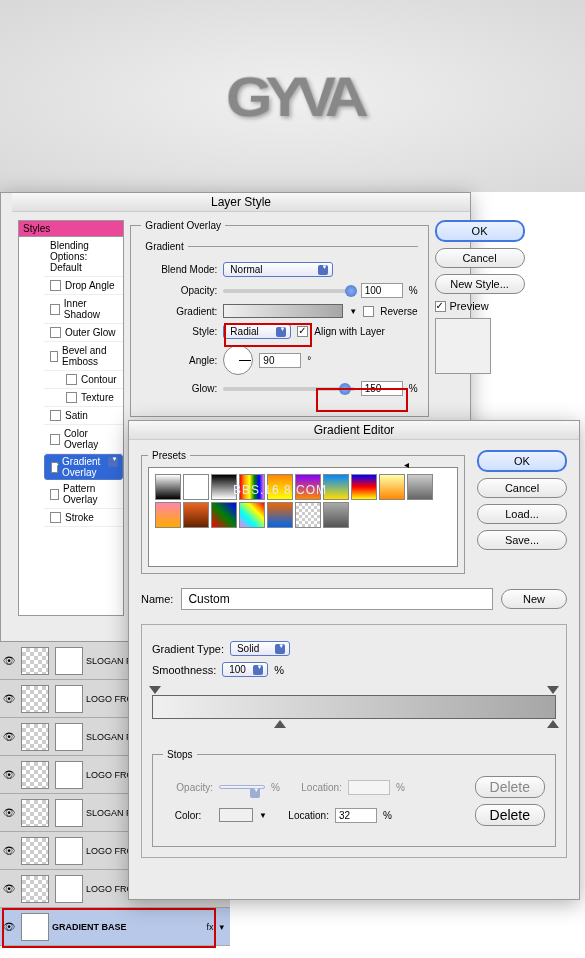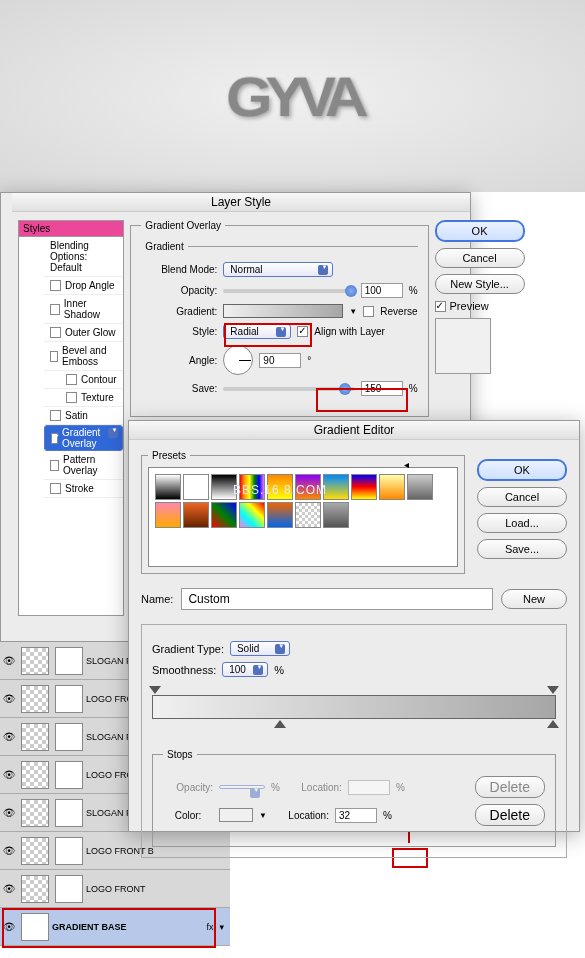--- a/index.html
+++ b/index.html
@@ -30,23 +30,23 @@
 .sel::before { content: "▾"; position: absolute; right: 6px; top: 0; font-size: 7px; color: #fff; z-index: 1; }
 .slider { flex: 1; height: 4px; background: #ccc; border-radius: 2px; position: relative; }
 .thumb { position: absolute; width: 12px; height: 12px; background: radial-gradient(#8af,#47b); border-radius: 50%; top: -4px; }
 .num { width: 42px; border: 1px solid #999; background: #fff; padding: 1px 3px; font-size: 10px; }
 .grad-preview { width: 120px; height: 14px; border: 1px solid #666; background: linear-gradient(90deg,#f0f0f0,#a6a6a6); }
 .angle-dial { width: 30px; height: 30px; border: 1px solid #888; border-radius: 50%; background: #fff; position: relative; }
 .angle-dial::after { content: ""; position: absolute; width: 12px; height: 1px; background: #000; top: 14px; left: 15px; }
 .btn { display: block; width: 90px; padding: 3px 0; text-align: center; border: 1px solid #888; border-radius: 10px; background: linear-gradient(#fdfdfd,#e8e8e8); margin-bottom: 6px; font-size: 11px; }
 .btn.primary { border: 2px solid #4477dd; background: linear-gradient(#eaf2ff,#cfe0ff); }
 .hl-box { position: absolute; border: 2px solid #d00000; pointer-events: none; }
-.ge { top: 420px; left: 128px; width: 452px; height: 412px; z-index: 10; }
+.ge { top: 420px; left: 128px; width: 452px; height: 480px; z-index: 10; }
 .ge-body { padding: 10px 12px; }
-.ge-top { display: flex; gap: 12px; align-items: center; }
+.ge-top { display: flex; gap: 12px; }
 .presets-wrap { flex: 1; }
 .presets { border: 1px solid #888; background: #fff; padding: 6px; display: flex; flex-wrap: wrap; gap: 2px; height: 100px; align-content: flex-start; }
 .sw { width: 26px; height: 26px; border: 1px solid #888; }
 .name-row { display: flex; align-items: center; gap: 8px; margin: 14px 0; }
 .name-in { flex: 1; border: 1px solid #999; padding: 3px 6px; font-size: 12px; }
 .ge-main { border: 1px solid #aaa; padding: 10px; }
 .grad-bar { height: 24px; border: 1px solid #666; background: linear-gradient(90deg,#f0f0f0,#a6a6a6); position: relative; margin: 18px 0; }
 .stop-tri { position: absolute; width: 0; height: 0; border-left: 6px solid transparent; border-right: 6px solid transparent; }
 .stop-tri.top { border-top: 8px solid #555; top: -10px; }
 .stop-tri.bot { border-bottom: 8px solid #555; bottom: -10px; }
@@ -96,20 +96,24 @@
             <span>Contour</span>
           </div>
         <div class="list-row indent">
             <span class="chk"></span>
             <span>Texture</span>
           </div>
         <div class="list-row">
             <span class="chk"></span>
             <span>Satin</span>
           </div>
+        <div class="list-row">
+            <span class="chk"></span>
+            <span>Color Overlay</span>
+          </div>
         <div class="list-row sel">
             <span class="chk on wht"></span>
             <span>Gradient Overlay</span>
           </div>
         <div class="list-row">
             <span class="chk"></span>
             <span>Pattern Overlay</span>
           </div>
         <div class="list-row">
             <span class="chk"></span>
@@ -147,21 +151,21 @@
           <span class="chk on"></span>
           <span>Align with Layer</span>
         </div>
         <div class="frow">
           <span class="flbl">Angle:</span>
           <div class="angle-dial"></div>
           <input class="num" value="90" style="">
           <span>°</span>
         </div>
         <div class="frow">
-          <span class="flbl">Save:</span>
+          <span class="flbl">Glow:</span>
           <div class="slider">
                 <div class="thumb" style="left:88%"></div>
               </div>
           <input class="num" value="150" style="">
           <span>%</span>
         </div>
         </fieldset>
       </fieldset>
     </div>
     <div class="ls-right">

